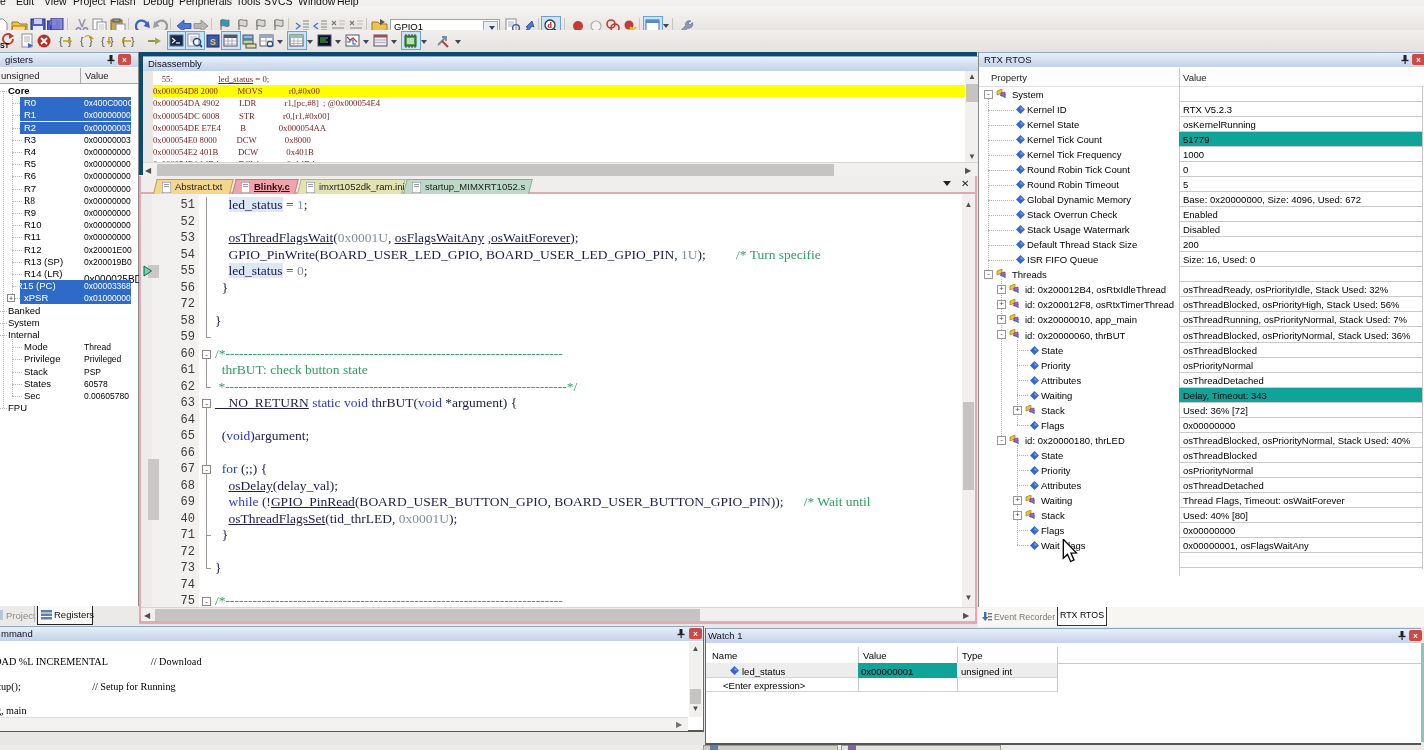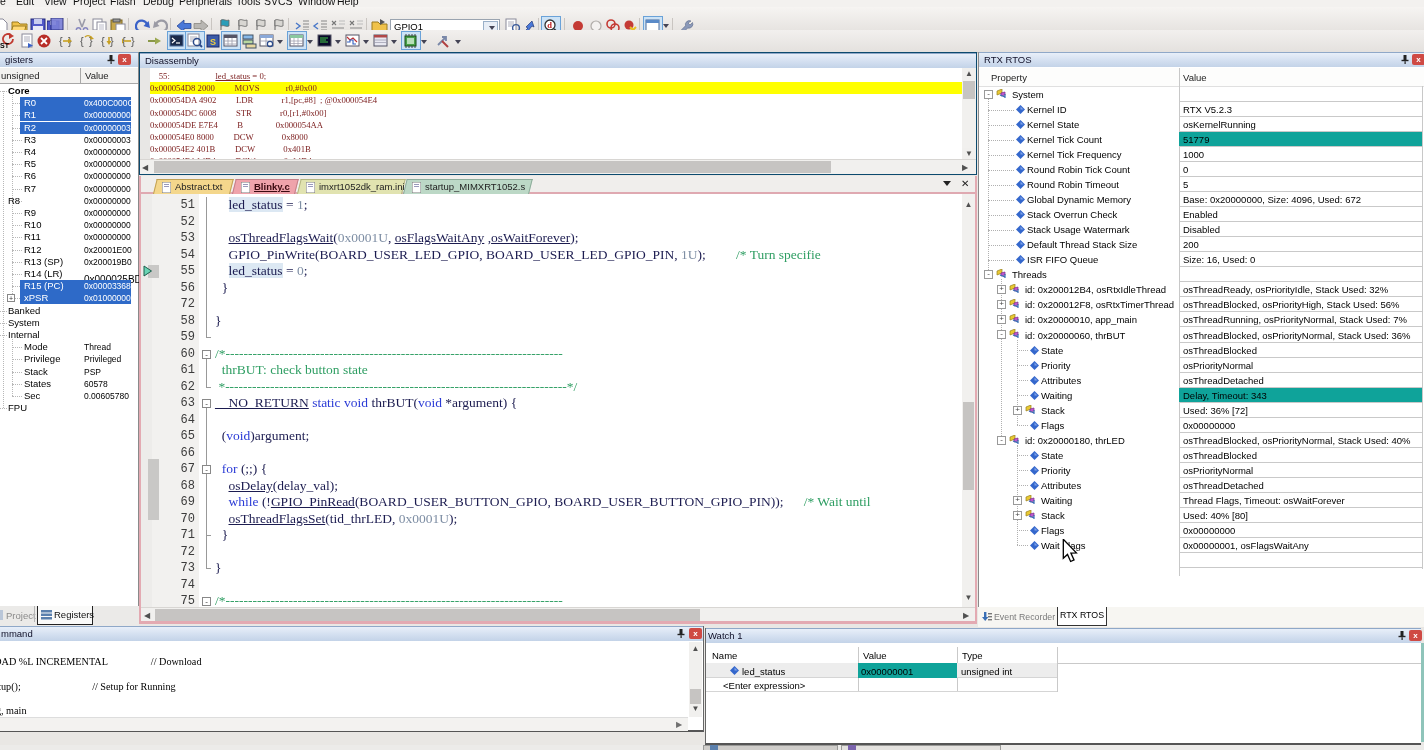--- a/index.html
+++ b/index.html
@@ -353,36 +353,36 @@
         <div class="abs" style="left:24px;top:50.8px;height:12px;line-height:12px;color:#000;font-weight:normal;">R3</div>
         <div class="abs" style="left:84px;top:50.8px;height:12px;line-height:12px;color:#000;font-size:8.5px;">0x00000003</div>
         <div class="abs" style="left:24px;top:63.0px;height:12px;line-height:12px;color:#000;font-weight:normal;">R4</div>
         <div class="abs" style="left:84px;top:63.0px;height:12px;line-height:12px;color:#000;font-size:8.5px;">0x00000000</div>
         <div class="abs" style="left:24px;top:75.2px;height:12px;line-height:12px;color:#000;font-weight:normal;">R5</div>
         <div class="abs" style="left:84px;top:75.2px;height:12px;line-height:12px;color:#000;font-size:8.5px;">0x00000000</div>
         <div class="abs" style="left:24px;top:87.4px;height:12px;line-height:12px;color:#000;font-weight:normal;">R6</div>
         <div class="abs" style="left:84px;top:87.4px;height:12px;line-height:12px;color:#000;font-size:8.5px;">0x00000000</div>
         <div class="abs" style="left:24px;top:99.6px;height:12px;line-height:12px;color:#000;font-weight:normal;">R7</div>
         <div class="abs" style="left:84px;top:99.6px;height:12px;line-height:12px;color:#000;font-size:8.5px;">0x00000000</div>
-        <div class="abs" style="left:8px;top:111.8px;height:12px;line-height:12px;color:#000;font-weight:normal;">R8</div>
+        <div class="abs" style="left:24px;top:111.8px;height:12px;line-height:12px;color:#000;font-weight:normal;font-family:Liberation Serif, serif;">R8</div>
         <div class="abs" style="left:84px;top:111.8px;height:12px;line-height:12px;color:#000;font-size:8.5px;">0x00000000</div>
         <div class="abs" style="left:24px;top:124.0px;height:12px;line-height:12px;color:#000;font-weight:normal;">R9</div>
         <div class="abs" style="left:84px;top:124.0px;height:12px;line-height:12px;color:#000;font-size:8.5px;">0x00000000</div>
         <div class="abs" style="left:24px;top:136.2px;height:12px;line-height:12px;color:#000;font-weight:normal;">R10</div>
         <div class="abs" style="left:84px;top:136.2px;height:12px;line-height:12px;color:#000;font-size:8.5px;">0x00000000</div>
         <div class="abs" style="left:24px;top:148.4px;height:12px;line-height:12px;color:#000;font-weight:normal;">R11</div>
         <div class="abs" style="left:84px;top:148.4px;height:12px;line-height:12px;color:#000;font-size:8.5px;">0x00000000</div>
         <div class="abs" style="left:24px;top:160.6px;height:12px;line-height:12px;color:#000;font-weight:normal;">R12</div>
         <div class="abs" style="left:84px;top:160.6px;height:12px;line-height:12px;color:#000;font-size:8.5px;">0x20001E00</div>
         <div class="abs" style="left:24px;top:172.8px;height:12px;line-height:12px;color:#000;font-weight:normal;">R13 (SP)</div>
         <div class="abs" style="left:84px;top:172.8px;height:12px;line-height:12px;color:#000;font-size:8.5px;">0x200019B0</div>
         <div class="abs" style="left:24px;top:185.0px;height:12px;line-height:12px;color:#000;font-weight:normal;">R14 (LR)</div>
         <div class="abs" style="left:84px;top:191px;height:12px;line-height:12px;color:#000;font-size:10px;">0x000025BD</div>
         <div class="abs" style="left:20px;top:197.2px;width:111px;height:12px;background:#2e6ac8;"></div>
-        <div class="abs" style="left:24px;top:197.2px;height:12px;line-height:12px;color:#fff;font-weight:normal;">R15 (PC)</div>
+        <div class="abs" style="left:16px;top:197.2px;height:12px;line-height:12px;color:#fff;font-weight:normal;">R15 (PC)</div>
         <div class="abs" style="left:84px;top:197.2px;height:12px;line-height:12px;color:#fff;font-size:8.5px;">0x00003368</div>
         <div class="abs" style="left:20px;top:209.4px;width:111px;height:12px;background:#2e6ac8;"></div>
         <div class="abs" style="left:7px;top:211.4px;width:8px;height:8px;border:1px solid #888;background:#fff;font-size:7px;line-height:7px;text-align:center;color:#333;box-sizing:border-box;">+</div>
         <div class="abs" style="left:24px;top:209.4px;height:12px;line-height:12px;color:#fff;font-weight:normal;">xPSR</div>
         <div class="abs" style="left:84px;top:209.4px;height:12px;line-height:12px;color:#fff;font-size:8.5px;">0x01000000</div>
         <div class="abs" style="left:8px;top:221.6px;height:12px;line-height:12px;color:#000;font-weight:normal;">Banked</div>
         <div class="abs" style="left:8px;top:233.8px;height:12px;line-height:12px;color:#000;font-weight:normal;">System</div>
         <div class="abs" style="left:8px;top:246.0px;height:12px;line-height:12px;color:#000;font-weight:normal;">Internal</div>
         <div class="abs" style="left:24px;top:258.2px;height:12px;line-height:12px;color:#000;font-weight:normal;">Mode</div>
         <div class="abs" style="left:84px;top:258.2px;height:12px;line-height:12px;color:#000;font-size:8.5px;">Thread</div>
@@ -407,21 +407,21 @@
     <div class="abs" style="left:37px;top:0px;width:56px;height:19px;background:#fafaf9;border:1px solid #222;border-top:none;font-size:9.5px;line-height:17px;color:#111;box-sizing:border-box;">
       <svg style="position:absolute;left:3px;top:4px;" width="11" height="10">
           <rect x="0" y="0" width="11" height="2.5" fill="#5b80ad"></rect>
           <rect x="0" y="3.5" width="11" height="2.5" fill="#5b80ad"></rect>
           <rect x="0" y="7" width="11" height="2.5" fill="#5b80ad"></rect>
         </svg>
       <span style="position:absolute;left:16px;">Registers</span>
     </div>
   </div>
 
-  <div class="abs" style="left:139px;top:52px;width:838px;height:123px;background:#fff;border:1px solid #0c4a6e;box-sizing:border-box;">
+  <div class="abs" style="left:139px;top:52px;width:838px;height:123px;background:#fff;border:4px solid #0c4a6e;box-sizing:border-box;">
     <div class="tbar" style="left:0;top:0;width:836px;">Disassembly</div>
     <div class="pin" style="left:930px;"><svg width="9" height="10">
           <rect x="3.5" y="1" width="3" height="5" fill="#222"></rect>
           <rect x="1.5" y="5.8" width="7" height="1.4" fill="#222"></rect>
           <rect x="4.5" y="7.2" width="1.2" height="2.8" fill="#222"></rect>
         </svg></div>
     <div class="xbtn" style="left:942px;">x</div>
 
     <div class="abs" style="left:0;top:15px;width:10px;height:91px;background:#e8e7e5;"></div>
 
@@ -504,21 +504,21 @@
         <div style="position:absolute;right:3px;top:148.6px;height:16px;line-height:16px;font-family:'Liberation Mono',monospace;font-size:12px;color:#3c3c3c;">60</div>
         <div style="position:absolute;right:3px;top:165.1px;height:16px;line-height:16px;font-family:'Liberation Mono',monospace;font-size:12px;color:#3c3c3c;">61</div>
         <div style="position:absolute;right:3px;top:181.6px;height:16px;line-height:16px;font-family:'Liberation Mono',monospace;font-size:12px;color:#3c3c3c;">62</div>
         <div style="position:absolute;right:3px;top:198.1px;height:16px;line-height:16px;font-family:'Liberation Mono',monospace;font-size:12px;color:#3c3c3c;">63</div>
         <div style="position:absolute;right:3px;top:214.6px;height:16px;line-height:16px;font-family:'Liberation Mono',monospace;font-size:12px;color:#3c3c3c;">64</div>
         <div style="position:absolute;right:3px;top:231.1px;height:16px;line-height:16px;font-family:'Liberation Mono',monospace;font-size:12px;color:#3c3c3c;">65</div>
         <div style="position:absolute;right:3px;top:247.7px;height:16px;line-height:16px;font-family:'Liberation Mono',monospace;font-size:12px;color:#3c3c3c;">66</div>
         <div style="position:absolute;right:3px;top:264.2px;height:16px;line-height:16px;font-family:'Liberation Mono',monospace;font-size:12px;color:#3c3c3c;">67</div>
         <div style="position:absolute;right:3px;top:280.7px;height:16px;line-height:16px;font-family:'Liberation Mono',monospace;font-size:12px;color:#3c3c3c;">68</div>
         <div style="position:absolute;right:3px;top:297.2px;height:16px;line-height:16px;font-family:'Liberation Mono',monospace;font-size:12px;color:#3c3c3c;">69</div>
-        <div style="position:absolute;right:3px;top:313.7px;height:16px;line-height:16px;font-family:'Liberation Mono',monospace;font-size:12px;color:#3c3c3c;">70</div>
+        <div style="position:absolute;right:3px;top:313.7px;height:16px;line-height:16px;font-family:'Liberation Mono',monospace;font-size:12px;color:#3c3c3c;">40</div>
         <div style="position:absolute;right:3px;top:330.2px;height:16px;line-height:16px;font-family:'Liberation Mono',monospace;font-size:12px;color:#3c3c3c;">71</div>
         <div style="position:absolute;right:3px;top:346.7px;height:16px;line-height:16px;font-family:'Liberation Mono',monospace;font-size:12px;color:#3c3c3c;">72</div>
         <div style="position:absolute;right:3px;top:363.2px;height:16px;line-height:16px;font-family:'Liberation Mono',monospace;font-size:12px;color:#3c3c3c;">73</div>
         <div style="position:absolute;right:3px;top:379.7px;height:16px;line-height:16px;font-family:'Liberation Mono',monospace;font-size:12px;color:#3c3c3c;">74</div>
         <div style="position:absolute;right:3px;top:396.2px;height:16px;line-height:16px;font-family:'Liberation Mono',monospace;font-size:12px;color:#3c3c3c;">75</div>
       </div>
 
     <div id="code" class="abs" style="left:60px;top:21px;width:761px;height:412px;overflow:hidden;">
         <pre style="position:absolute;left:14px;top:0;font-size:13.5px;line-height:16.51px;color:#1c1c50;">    <span style="background:#dce8f3;">led_status</span> = <span style="color:#7e8ea4;">1</span>;
 

